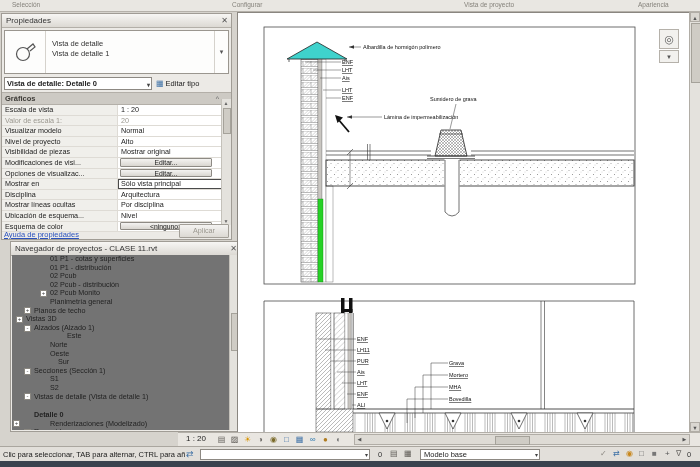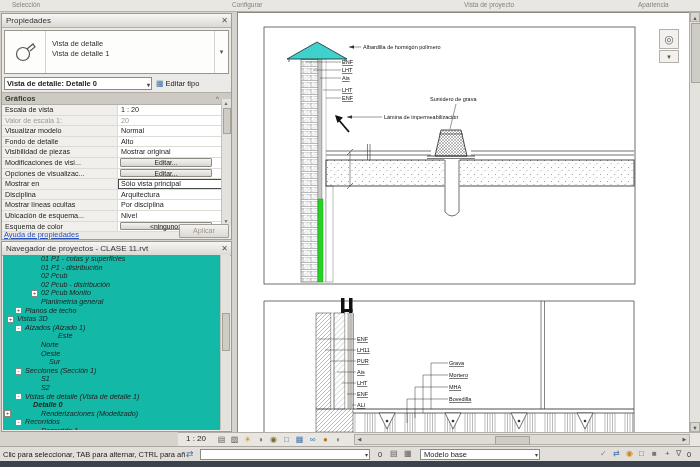--- a/index.html
+++ b/index.html
@@ -39,21 +39,21 @@
         font-family:"Liberation Sans",sans-serif;padding:0;color:#222;}
   .prow.selected .pval{outline:1px solid #4a4a4a;outline-offset:-1px;}
   .pscroll{position:absolute;right:0;top:0;width:9px;background:#e4e2dd;border-left:1px solid #c4c1ba;}
   .pscroll .thumb{position:absolute;left:1px;width:6px;background:#cfccc5;border:1px solid #a5a29a;}
   .pscroll .sarr{position:absolute;left:0;width:8px;height:8px;font-size:5px;text-align:center;line-height:8px;color:#666;}
   .pfoot{position:absolute;left:2px;right:2px;bottom:2px;height:14px;}
   .plink{font-size:7.5px;color:#2a52be;text-decoration:underline;line-height:14px;}
   .applybtn{position:absolute;right:0;top:1px;width:48px;height:12px;font-size:7.2px;color:#9b988f;
         background:linear-gradient(#f4f3f1,#dcd9d3);border:1px solid #a39f98;border-radius:1px;text-align:center;line-height:11px;}
   
-  .tree{position:absolute;left:1px;right:10px;top:13px;bottom:1px;background:#14b8a6;overflow:hidden;font-size:7.2px;font-style:italic;}
+  .tree{position:absolute;left:1px;right:10px;top:13px;bottom:1px;background:#737373;overflow:hidden;font-size:7.2px;}
   .titem{height:8.6px;line-height:8.6px;white-space:nowrap;display:flex;align-items:center;}
   .texp{display:inline-block;width:7px;height:7px;box-sizing:border-box;border:1px solid #8a8780;background:#fff;
         font-size:6px;line-height:5px;text-align:center;margin-right:3px;color:#444;flex:0 0 7px;}
   .tspace{display:inline-block;width:10px;flex:0 0 10px;}
   .titem.bold{font-weight:bold;}
   .tscroll{position:absolute;right:1px;top:13px;bottom:1px;width:9px;background:#e4e2dd;border-left:1px solid #c4c1ba;}
   
   .canvas{position:absolute;left:237px;top:12px;width:452px;height:420px;background:#fff;
           border-left:1px solid #8a8680;border-top:1px solid #8a8680;box-sizing:border-box;}
   .navbtn{position:absolute;width:20px;box-sizing:border-box;border:1px solid #b5b1aa;background:#f2f1ee;
@@ -133,21 +133,21 @@
         </div>
         <div class="prow gray">
           <div class="pname">Valor de escala   1:</div>
           <div class="pval">20</div>
         </div>
         <div class="prow text">
           <div class="pname">Visualizar modelo</div>
           <div class="pval">Normal</div>
         </div>
         <div class="prow text">
-          <div class="pname">Fondo de detalle</div>
+          <div class="pname">Nivel de proyecto</div>
           <div class="pval">Alto</div>
         </div>
         <div class="prow text">
           <div class="pname">Visibilidad de piezas</div>
           <div class="pval">Mostrar original</div>
         </div>
         <div class="prow button">
           <div class="pname">Modificaciones de visi...</div>
           <div class="pval">
             <button class="pbtn">Editar...</button>
@@ -186,21 +186,21 @@
       <div class="sarr" style="top:0;">▲</div>
       <div class="thumb" style="top:9px;height:24px;"></div>
       <div class="sarr" style="bottom:0;">▼</div>
     </div>
     <div class="pfoot">
       <span class="plink">Ayuda de propiedades</span>
       <span class="applybtn">Aplicar</span>
     </div>
   </div>
 
-  <div class="palette" style="left:1px;top:241px;width:231px;height:191px;">
+  <div class="palette" style="left:10px;top:241px;width:231px;height:191px;">
     <div class="ptitle">
       <span>Navegador de proyectos - CLASE 11.rvt</span>
       <span class="pclose">✕</span>
     </div>
     <div class="tree">
         <div class="titem" style="padding-left: 28px;">
           <span class="tspace"></span>
           <span>01 P1 - cotas y superficies</span>
         </div>
         <div class="titem" style="padding-left: 28px;">
@@ -260,21 +260,21 @@
           <span>S1</span>
         </div>
         <div class="titem" style="padding-left: 28px;">
           <span class="tspace"></span>
           <span>S2</span>
         </div>
         <div class="titem" style="padding-left: 12px;">
           <span class="texp">-</span>
           <span>Vistas de detalle (Vista de detalle 1)</span>
         </div>
-        <div class="titem bold" style="padding-left: 20px;">
+        <div class="titem bold" style="padding-left: 12px; margin-top: 10px;">
           <span class="tspace"></span>
           <span>Detalle 0</span>
         </div>
         <div class="titem" style="padding-left: 1px; gap: 27px;">
           <span class="texp">+</span>
           <span>Renderizaciones (Modelizado)</span>
         </div>
         <div class="titem" style="padding-left: 12px;">
           <span class="texp">-</span>
           <span>Recorridos</span>

